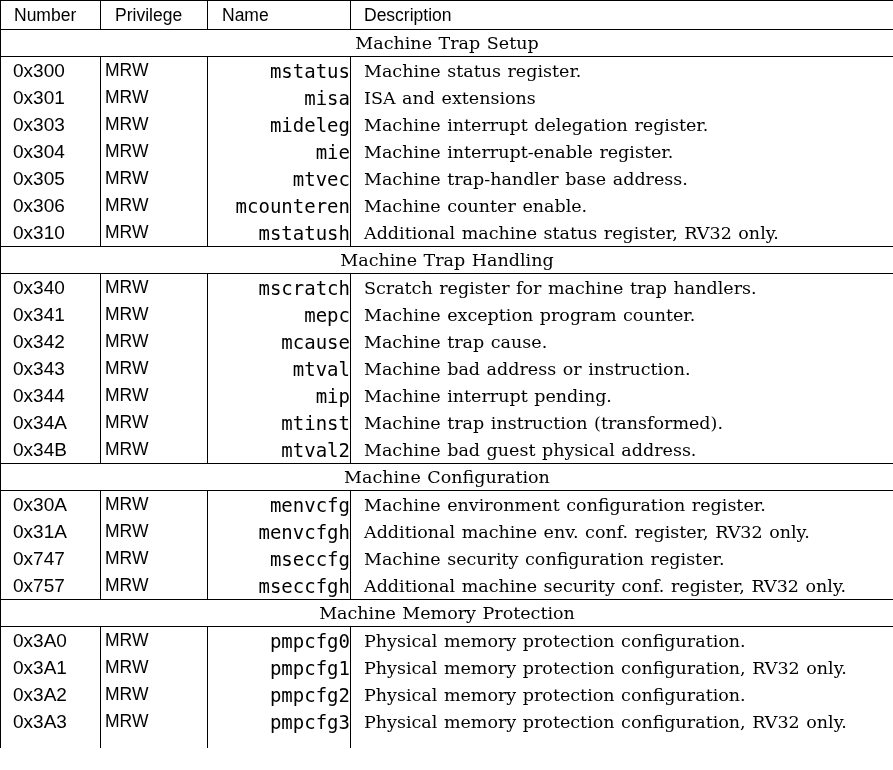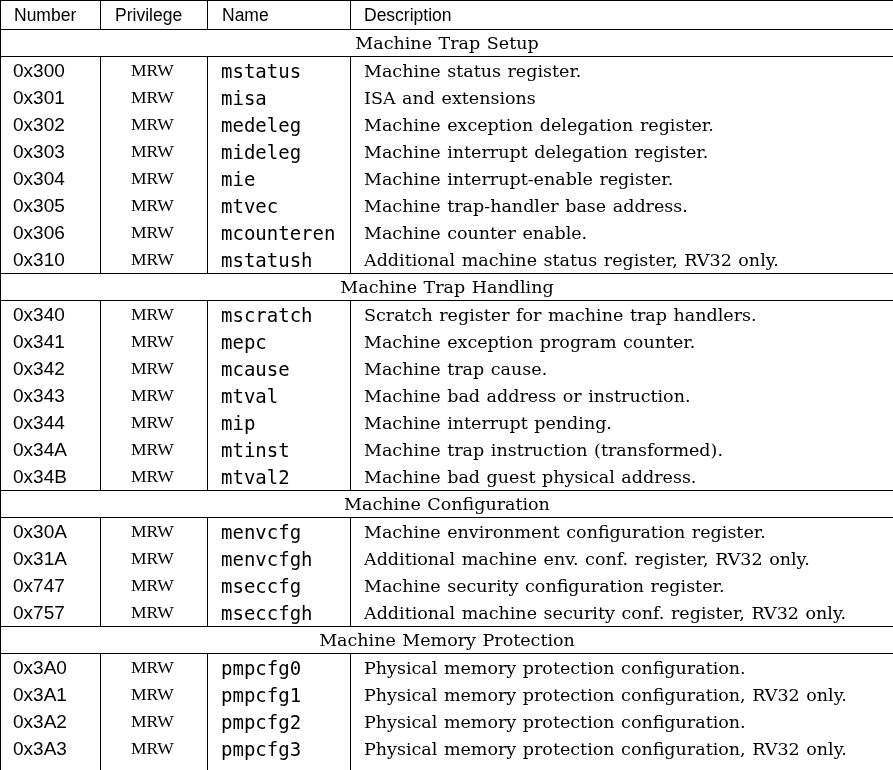--- a/index.html
+++ b/index.html
@@ -70,28 +70,29 @@
     border-bottom: none;
     height: 27px;
   }
   tr.spacer-row td { height: 13px; }
   td.col-number {
     font-family: Liberation Sans, sans-serif;
     font-size: 19px;
     padding-left: 12px;
   }
   td.col-privilege {
-    font-family: Liberation Serif, serif;
-    font-size: 17.5px;
-    padding-left: 30px;
+    font-family: Liberation Sans, sans-serif;
+    font-size: 17.5px;
+    padding-left: 4px;
   }
   td.col-name {
     font-family: "DejaVu Sans Mono", monospace;
     font-size: 19px;
     padding-left: 13px;
+    text-align: right;
   }
   td.col-description {
     font-family: "DejaVu Serif", serif;
     font-size: 17.5px;
     padding-left: 13px;
     word-spacing: 1px;
   }
 </style>
 </head>
 <body>
@@ -123,26 +124,20 @@
           <td class="col-name">mstatus</td>
           <td class="col-description">Machine status register.</td>
         </tr>
         <tr class="data-row">
           <td class="col-number">0x301</td>
           <td class="col-privilege">MRW</td>
           <td class="col-name">misa</td>
           <td class="col-description">ISA and extensions</td>
         </tr>
         <tr class="data-row">
-          <td class="col-number">0x302</td>
-          <td class="col-privilege">MRW</td>
-          <td class="col-name">medeleg</td>
-          <td class="col-description">Machine exception delegation register.</td>
-        </tr>
-        <tr class="data-row">
           <td class="col-number">0x303</td>
           <td class="col-privilege">MRW</td>
           <td class="col-name">mideleg</td>
           <td class="col-description">Machine interrupt delegation register.</td>
         </tr>
         <tr class="data-row">
           <td class="col-number">0x304</td>
           <td class="col-privilege">MRW</td>
           <td class="col-name">mie</td>
           <td class="col-description">Machine interrupt-enable register.</td>

